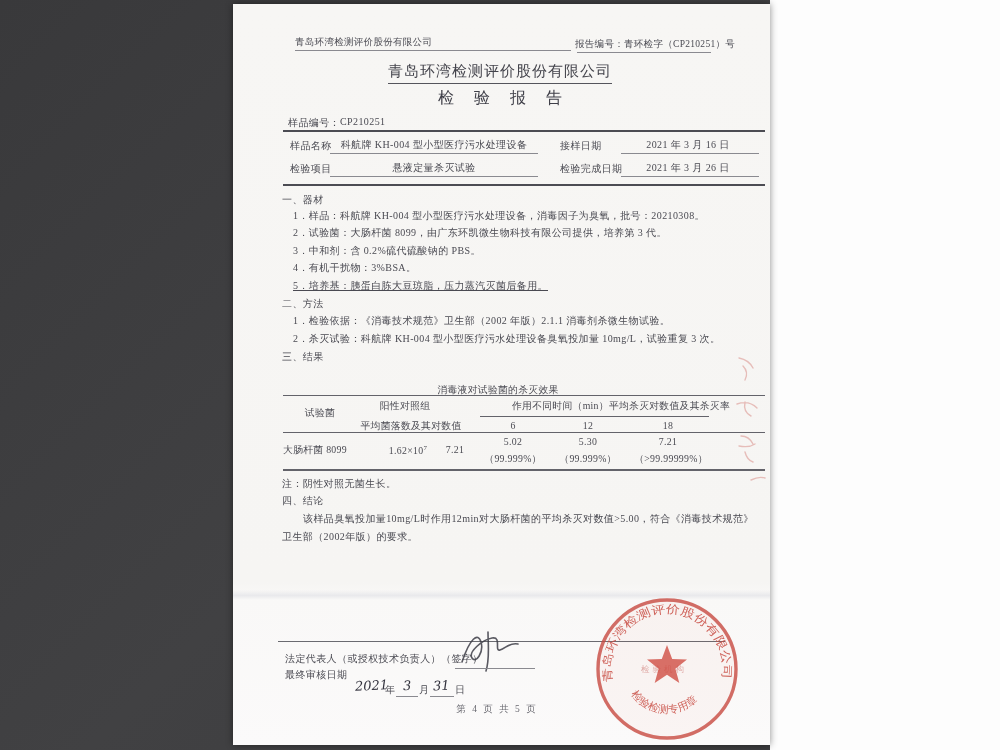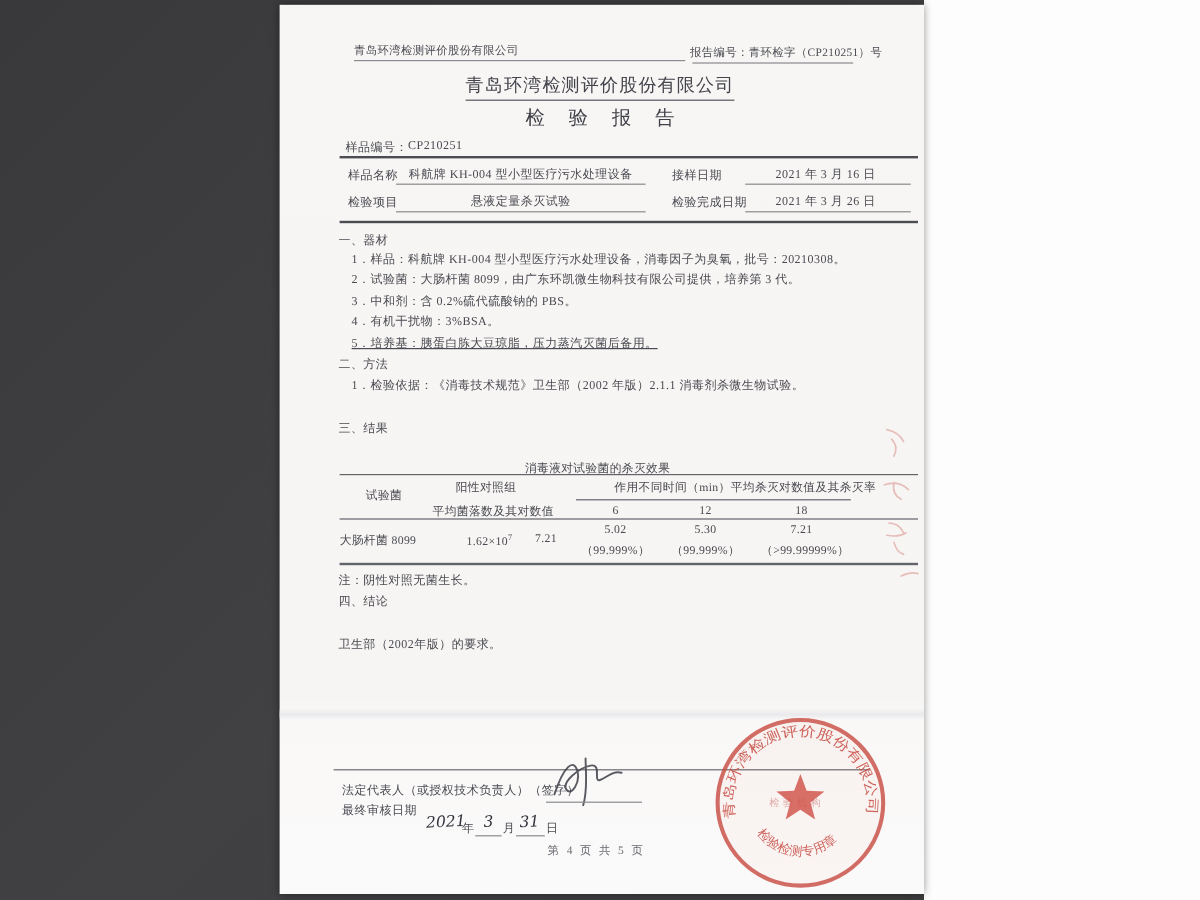--- a/index.html
+++ b/index.html
@@ -66,20 +66,21 @@
 
     <span class="abs body-t" style="left:49px;top:189px;">一、器材</span>
     <span class="abs body-t" style="left:60px;top:205px;">1．样品：科航牌 KH-004 型小型医疗污水处理设备，消毒因子为臭氧，批号：20210308。</span>
     <span class="abs body-t" style="left:60px;top:222px;">2．试验菌：大肠杆菌 8099，由广东环凯微生物科技有限公司提供，培养第 3 代。</span>
     <span class="abs body-t" style="left:60px;top:240px;">3．中和剂：含 0.2%硫代硫酸钠的 PBS。</span>
     <span class="abs body-t" style="left:60px;top:257px;">4．有机干扰物：3%BSA。</span>
     <span class="abs body-t" style="left:60px;top:275px;text-decoration:underline;">5．培养基：胰蛋白胨大豆琼脂，压力蒸汽灭菌后备用。</span>
 
     <span class="abs body-t" style="left:49px;top:293px;">二、方法</span>
     <span class="abs body-t" style="left:60px;top:310px;">1．检验依据：《消毒技术规范》卫生部（2002 年版）2.1.1 消毒剂杀微生物试验。</span>
+    <span class="abs body-t" style="left:60px;top:328px;">2．杀灭试验：科航牌 KH-004 型小型医疗污水处理设备臭氧投加量 10mg/L，试验重复 3 次。</span>
 
     <span class="abs body-t" style="left:49px;top:346px;">三、结果</span>
 
     <span class="abs tbl-t ctr" style="left:265px;top:380px;">消毒液对试验菌的杀灭效果</span>
     <div class="line" style="left:50px;top:391px;width:482px;height:1.4px;"></div>
     <div class="line" style="left:247px;top:412px;width:229px;"></div>
     <div class="line" style="left:50px;top:428px;width:482px;"></div>
     <div class="line" style="left:50px;top:465px;width:482px;height:1.6px;"></div>
 
     <span class="abs tbl-t ctr" style="left:87px;top:403px;">试验菌</span>
@@ -96,20 +97,21 @@
     <span class="abs tbl-t ctr" style="left:280px;top:432px;">5.02</span>
     <span class="abs tbl-t ctr" style="left:280px;top:449px;">（99.999%）</span>
     <span class="abs tbl-t ctr" style="left:355px;top:432px;">5.30</span>
     <span class="abs tbl-t ctr" style="left:355px;top:449px;">（99.999%）</span>
     <span class="abs tbl-t ctr" style="left:435px;top:432px;">7.21</span>
     <span class="abs tbl-t ctr" style="left:438px;top:449px;">（&gt;99.99999%）</span>
 
     <span class="abs body-t" style="left:49px;top:473px;">注：阴性对照无菌生长。</span>
 
     <span class="abs body-t" style="left:49px;top:490px;">四、结论</span>
+    <span class="abs body-t" style="left:70px;top:508px;">该样品臭氧投加量10mg/L时作用12min对大肠杆菌的平均杀灭对数值&gt;5.00，符合《消毒技术规范》</span>
     <span class="abs body-t" style="left:49px;top:526px;">卫生部（2002年版）的要求。</span>
 
     <div class="seam"></div>
 
     <div class="line" style="left:45px;top:637px;width:447px;height:1.3px;background:#6a6a70;"></div>
     <span class="abs body-t" style="left:52px;top:648px;">法定代表人（或授权技术负责人）（签字）</span>
 
     <svg style="position:absolute;left:215px;top:624px;" width="92" height="44" viewBox="0 0 92 44">
       <path d="M14,34 C22,10 30,4 33,14 C36,24 28,36 24,30 C20,24 34,12 44,10 C54,8 46,24 52,22 C58,20 62,14 70,16 M40,4 C40,16 42,30 38,43" fill="none" stroke="#3d3d47" stroke-width="1.6" stroke-linecap="round" opacity=".85"></path>
     </svg>

